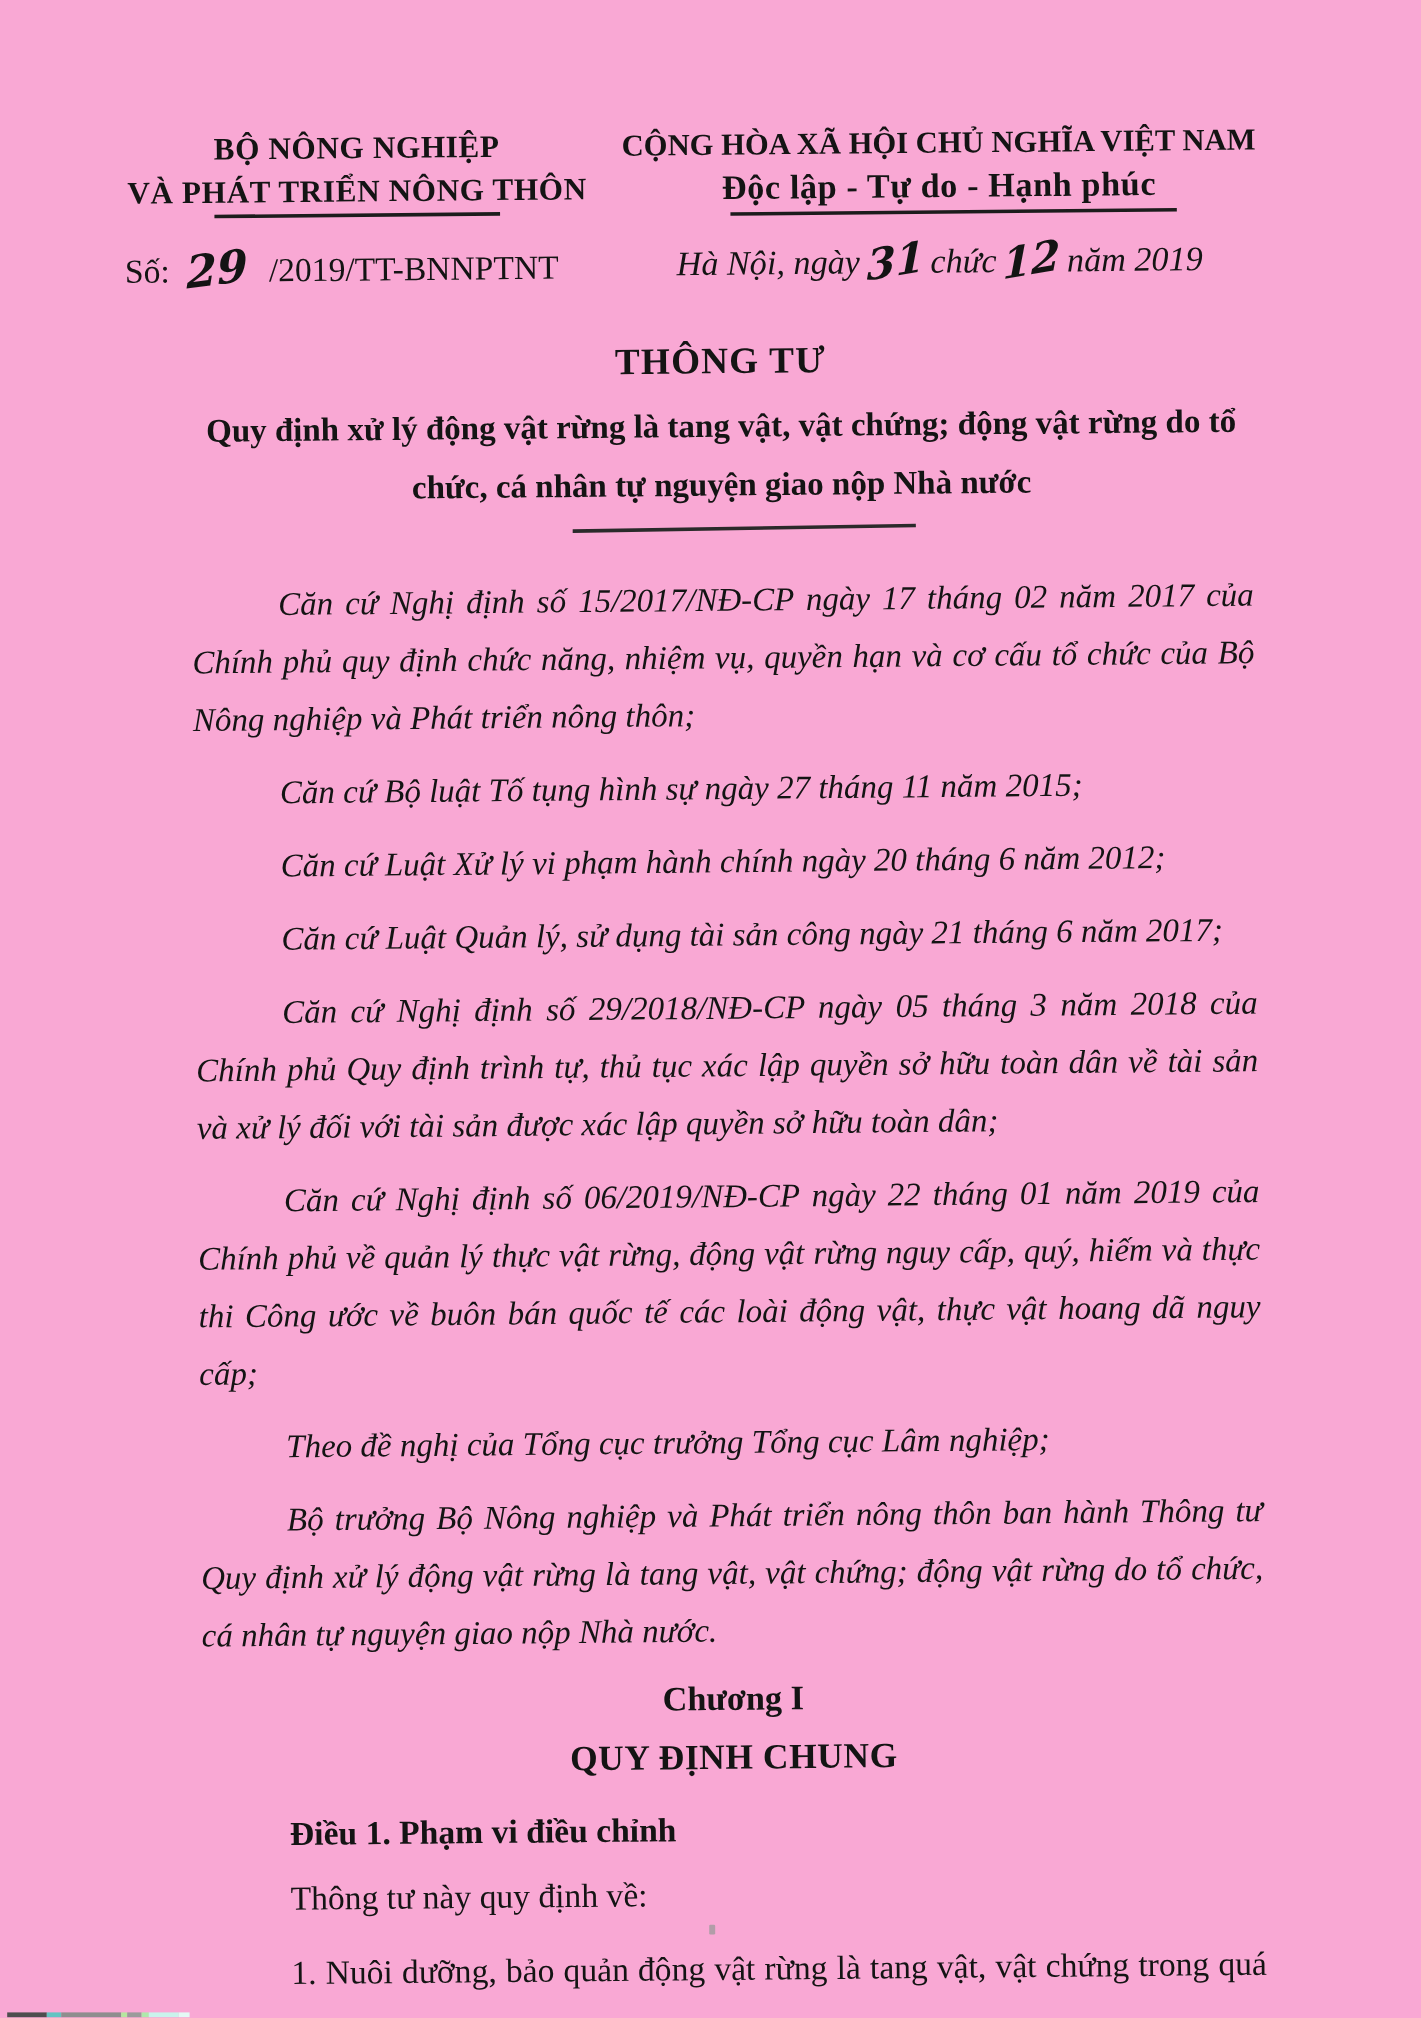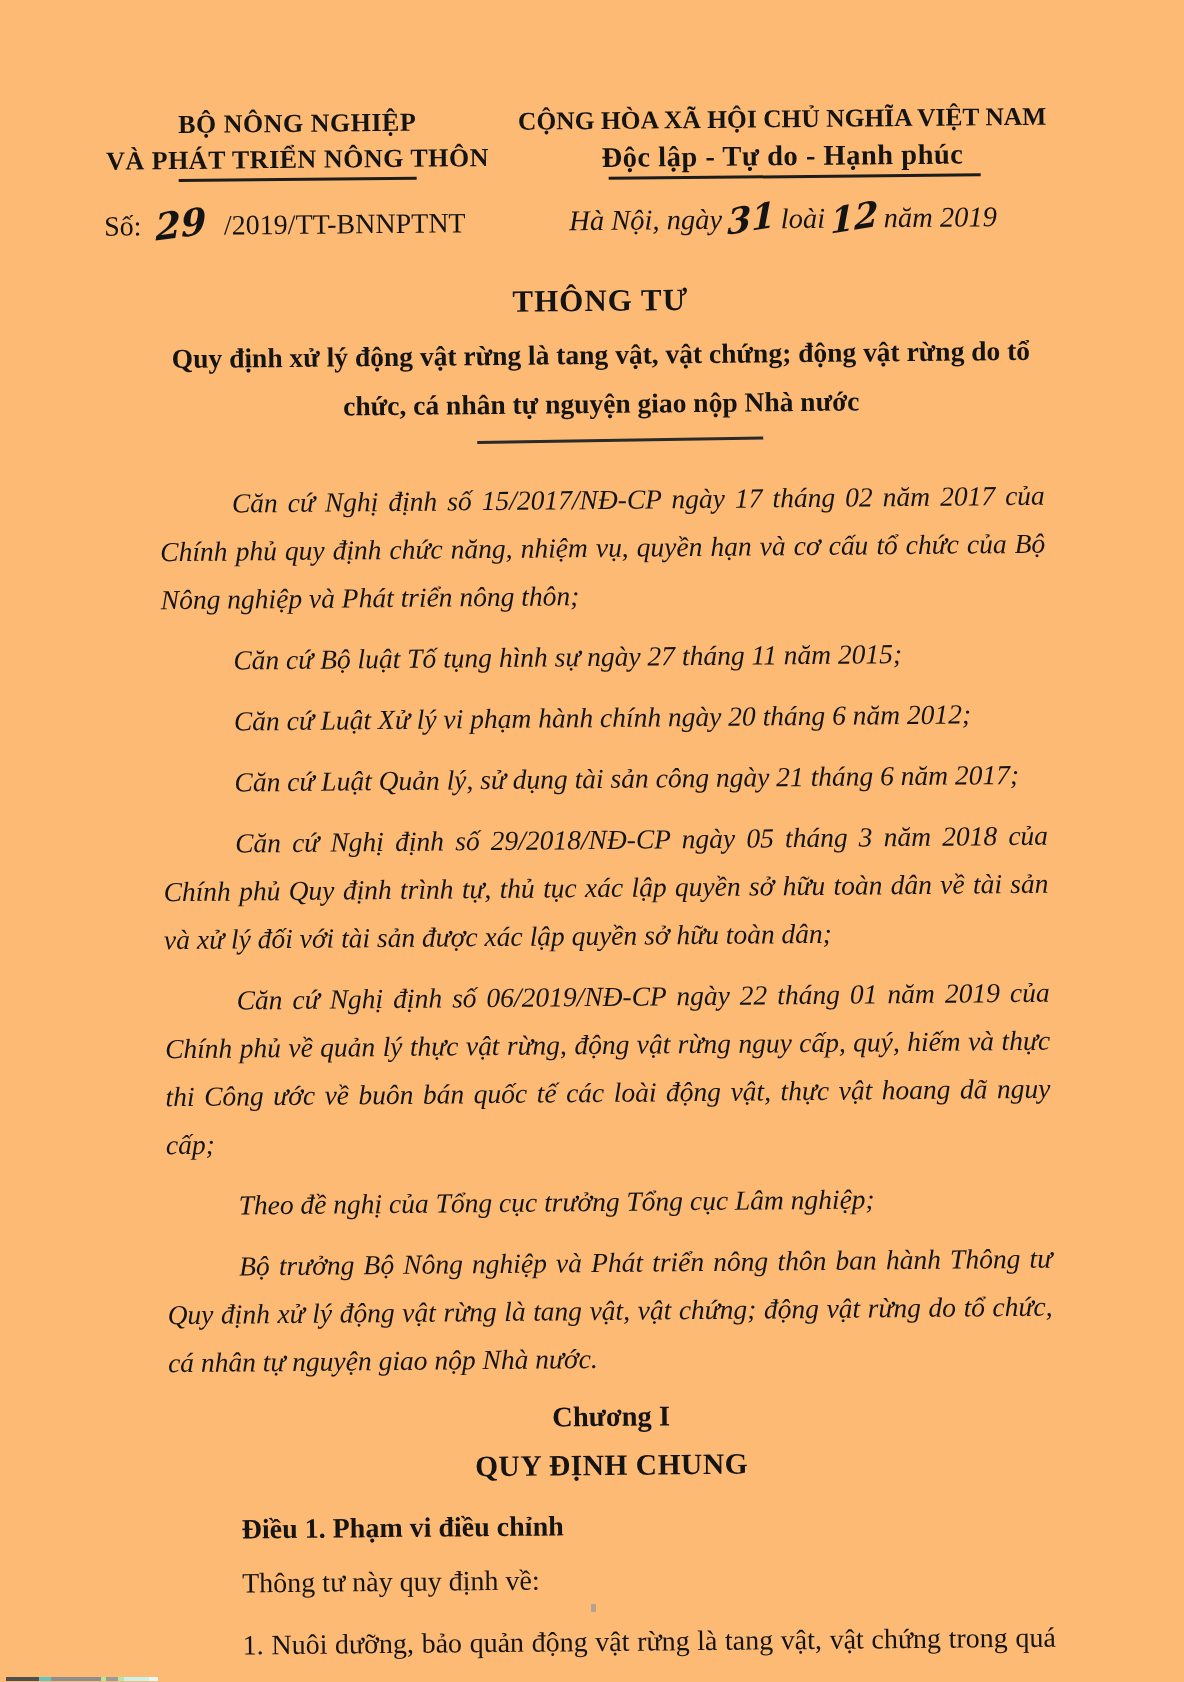--- a/index.html
+++ b/index.html
@@ -6,21 +6,21 @@
   html, body { background: #ffffff; }
   body {
     width: 1184px; height: 1682px;
     font-family: "Liberation Serif", "DejaVu Serif", serif;
     color: #141414;
     position: relative;
     overflow: hidden;
   }
   .page {
     position: absolute; inset: 0;
-    background: #fdba74;
+    background: #f9a8d4;
   }
   .scan-content {
     position: absolute; top: 0; left: 0; width: 1184px;
     transform: rotate(-0.55deg);
     transform-origin: 50% 0;
     padding: 106px 144px 40px 155px;
   }
   
   .header-row {
     display: flex;
@@ -132,21 +132,21 @@
         <div class="org-line1">BỘ NÔNG NGHIỆP</div>
         <div class="org-line2">VÀ PHÁT TRIỂN NÔNG THÔN</div>
         <div class="org-underline"></div>
         <div class="doc-number-line"><span>Số:</span><span class="hand hand-number">29</span><span> /2019/TT-BNNPTNT</span></div>
       </div>
 
       <div class="header-right">
         <div class="national-line1">CỘNG HÒA XÃ HỘI CHỦ NGHĨA VIỆT NAM</div>
         <div class="motto">Độc lập - Tự do - Hạnh phúc</div>
         <div class="motto-underline"></div>
-        <div class="date-line"><span>Hà Nội, ngày</span><span class="hand hand-day">31</span><span>loài</span><span class="hand hand-month">12</span><span>năm 2019</span></div>
+        <div class="date-line"><span>Hà Nội, ngày</span><span class="hand hand-day">31</span><span>chức</span><span class="hand hand-month">12</span><span>năm 2019</span></div>
       </div>
 
     </div>
 
     <div class="title-block">
       <div class="doc-type">THÔNG TƯ</div>
       <div class="doc-subject">Quy định xử lý động vật rừng là tang vật, vật chứng; động vật rừng do tổ chức, cá nhân tự nguyện giao nộp Nhà nước</div>
       <div class="title-underline"></div>
     </div>
 

